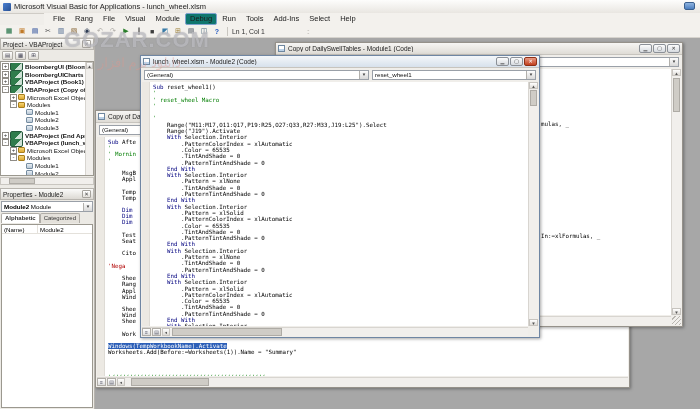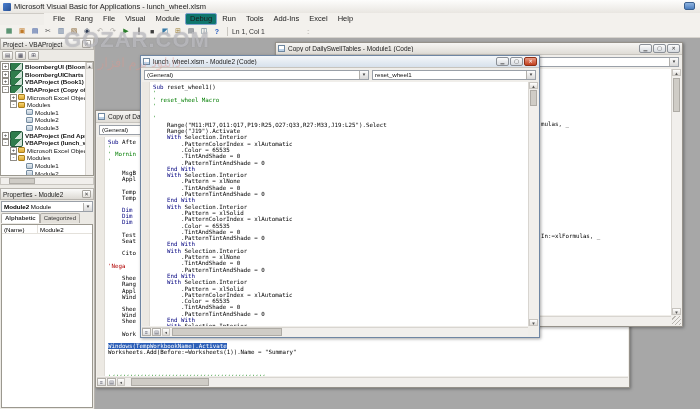--- a/index.html
+++ b/index.html
@@ -134,21 +134,21 @@
   <div class="menubar">
       <span class="menu-item">File</span>
       <span class="menu-item">Rang</span>
       <span class="menu-item">File</span>
       <span class="menu-item">Visual</span>
       <span class="menu-item">Module</span>
       <span class="menu-item active">Debug</span>
       <span class="menu-item">Run</span>
       <span class="menu-item">Tools</span>
       <span class="menu-item">Add-Ins</span>
-      <span class="menu-item">Excel</span>
+      <span class="menu-item">Select</span>
       <span class="menu-item">Help</span>
     </div>
 
   <div class="toolbar">
     <span class="tbtns">
         <span class="tbtn" style="color: rgb(29, 111, 66);">▦</span>
         <span class="tbtn" style="color: rgb(192, 122, 40);">▣</span>
         <span class="tbtn" style="color: rgb(51, 84, 158);">▤</span>
         <span class="tbtn" style="color: rgb(85, 85, 85);">✂</span>
         <span class="tbtn" style="color: rgb(68, 96, 138);">▥</span>

